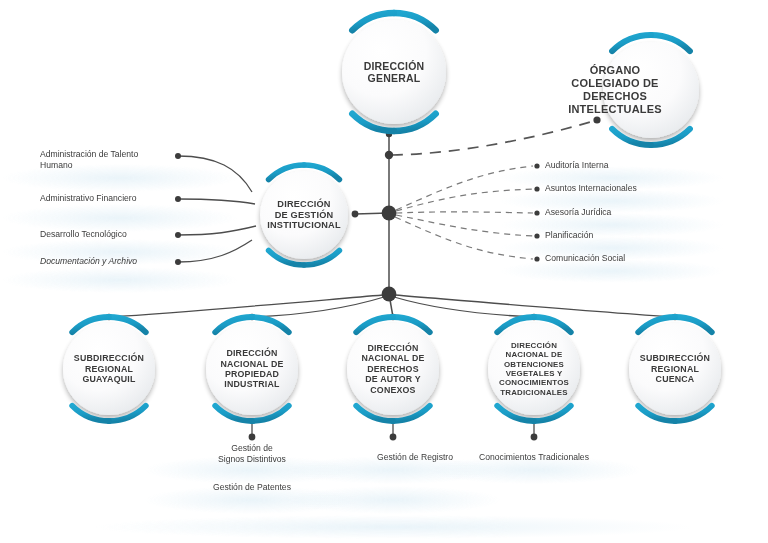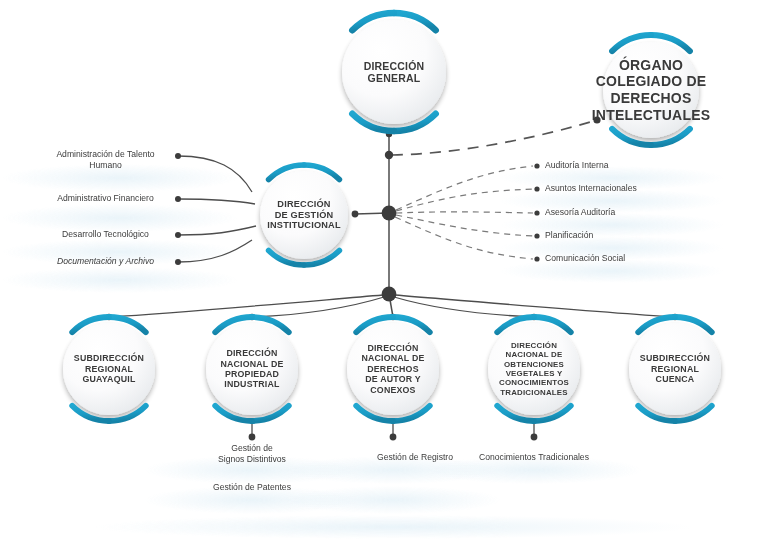--- a/index.html
+++ b/index.html
@@ -17,21 +17,21 @@
     line-height:1.18;
     pointer-events:none;
   }
   .leafText{
     position:absolute;
     color:#3b3b3b;
     font-size:8.6px;
     line-height:1.28;
     white-space:pre-line;
   }
-  .leafText.r{text-align:center;}
+  .leafText.r{text-align:left;}
   .leafText.l{text-align:left;}
   .leafText.c{text-align:center;}
 </style>
 </head>
 <body>
 
 <div id="stage">
 
   <svg class="layer" viewBox="0 0 768 543">
     <defs>
@@ -226,21 +226,21 @@
         <path d="M 638.2 332.2 A 52 52 0 0 1 675 317"></path>
         <path d="M 711.8 405.8 A 52 52 0 0 1 675 421"></path>
         <path d="M 675 421 A 52 52 0 0 1 638.2 405.8"></path>
       </g>
     </g>
   </svg>
 
   <div class="nodeText" style="left: 334px; top: 42px; width: 120px; height: 60px; font-size: 10.5px; white-space: pre-line;">DIRECCIÓN
 GENERAL</div>
 
-  <div class="nodeText" style="left: 596px; top: 55px; width: 110px; height: 70px; font-size: 14px; white-space: pre-line;">ÓRGANO
+  <div class="nodeText" style="left: 560px; top: 55px; width: 110px; height: 70px; font-size: 11px; white-space: pre-line;">ÓRGANO
 COLEGIADO DE
 DERECHOS
 INTELECTUALES</div>
 
   <div class="nodeText" style="left: 252px; top: 188px; width: 104px; height: 54px; font-size: 9.2px; white-space: pre-line;">DIRECCIÓN
 DE GESTIÓN
 INSTITUCIONAL</div>
 
   <div class="nodeText" style="left: 57px; top: 344px; width: 104px; height: 50px; font-size: 8.8px; white-space: pre-line;">SUBDIRECCIÓN
 REGIONAL
@@ -269,21 +269,21 @@
 CUENCA</div>
 
   <div class="leafText r" style="left: 40px; top: 149px; width: 131px; white-space: pre-line;">Administración de Talento
 Humano</div>
   <div class="leafText r" style="left: 40px; top: 193px; width: 131px; white-space: pre-line;">Administrativo Financiero</div>
   <div class="leafText r" style="left: 40px; top: 229px; width: 131px; white-space: pre-line;">Desarrollo Tecnológico</div>
   <div class="leafText r" style="left: 40px; top: 256px; width: 131px; white-space: pre-line; font-style: italic;">Documentación y Archivo</div>
 
   <div class="leafText l" style="left: 545px; top: 160px; width: 180px; white-space: pre-line;">Auditoría Interna</div>
   <div class="leafText l" style="left: 545px; top: 183px; width: 180px; white-space: pre-line;">Asuntos Internacionales</div>
-  <div class="leafText l" style="left: 545px; top: 207px; width: 180px; white-space: pre-line;">Asesoría Auditoría</div>
+  <div class="leafText l" style="left: 545px; top: 207px; width: 180px; white-space: pre-line;">Asesoría Jurídica</div>
   <div class="leafText l" style="left: 545px; top: 230px; width: 180px; white-space: pre-line;">Planificación</div>
   <div class="leafText l" style="left: 545px; top: 253px; width: 180px; white-space: pre-line;">Comunicación Social</div>
 
   <div class="leafText c" style="left: 192px; top: 443px; width: 120px; white-space: pre-line;">Gestión de
 Signos Distintivos</div>
   <div class="leafText c" style="left: 192px; top: 482px; width: 120px; white-space: pre-line;">Gestión de Patentes</div>
   <div class="leafText c" style="left: 333px; top: 452px; width: 120px; white-space: pre-line; text-align: right;">Gestión de Registro</div>
   <div class="leafText c" style="left: 464px; top: 452px; width: 140px; white-space: pre-line; text-align: center;">Conocimientos Tradicionales</div>
 
 </div>

